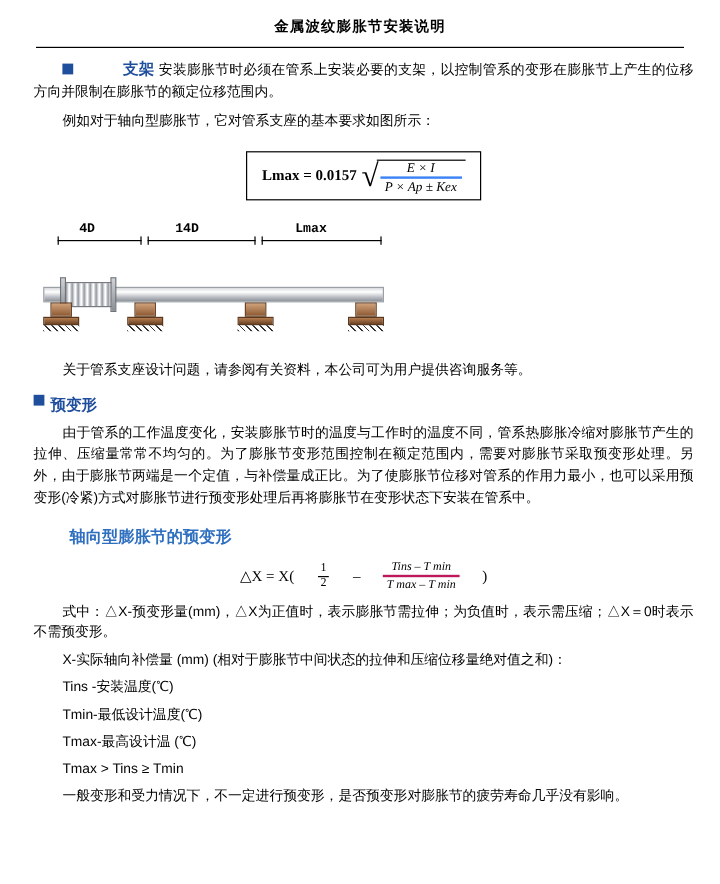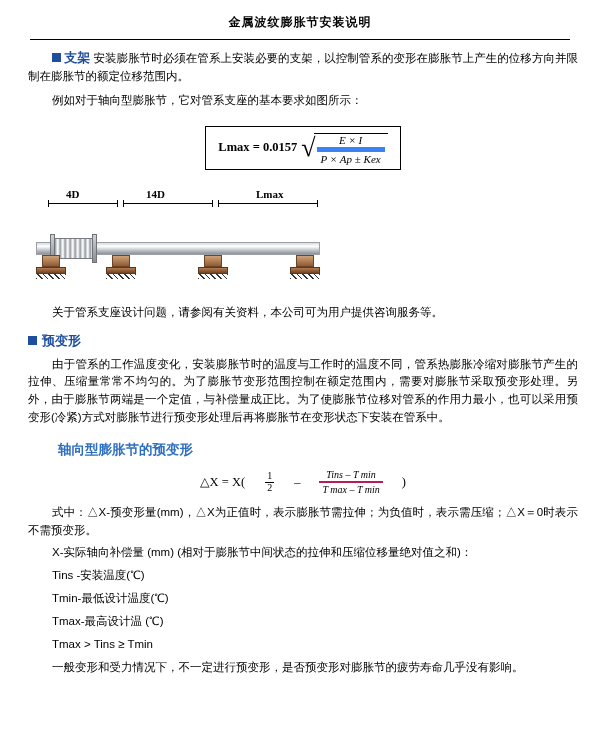--- a/index.html
+++ b/index.html
@@ -45,41 +45,42 @@
   }
   .indent {
     text-indent: 24px;
   }
   .sec-head {
     font-size: 13px;
     font-weight: bold;
     color: #1f4e9c;
     margin: 10px 0 4px 0;
     display: flex;
-    align-items: center;
+    align-items: flex-start;
     gap: 5px;
   }
   .blue-square {
     display: inline-block;
     width: 9px;
     height: 9px;
     background: #1f4e9c;
     flex: none;
   }
   .run-head {
     font-size: 11.5px;
     line-height: 1.55;
     margin: 8px 0 4px 0;
     text-align: justify;
     text-indent: 24px;
   }
   .run-head .hdlabel {
     color: #1f4e9c;
     font-weight: bold;
     font-size: 13px;
+    margin-left: 38px;
   }
   .sub-head {
     font-size: 13.5px;
     font-weight: bold;
     color: #2f6fc0;
     margin: 14px 0 6px 30px;
     font-family: "Liberation Sans", sans-serif;
   }
   .formula-box {
     margin: 10px auto 6px auto;
@@ -111,21 +112,21 @@
   .frac {
     display: inline-block;
     text-align: center;
     border-top: 1px solid #000;
     padding: 0 3px;
     position: relative;
     top: 1px;
   }
   .frac .num {
     display: block;
-    border-bottom: 5px solid #3b82f6;
+    border-bottom: 2px solid #3b82f6;
     padding: 0 4px 1px 4px;
     font-style: italic;
     font-size: 11px;
   }
   .frac .den {
     display: block;
     padding: 1px 4px 0 4px;
     font-style: italic;
     font-size: 11px;
     text-align: center;
@@ -154,21 +155,21 @@
     position: relative;
     width: 300px;
     height: 110px;
     margin-top: 2px;
   }
   .dimrow {
     position: relative;
     height: 20px;
     font-size: 11px;
     font-weight: bold;
-    font-family: Liberation Serif, serif;
+    font-family: Liberation Mono, monospace;
   }
   .dimlabel {
     position: absolute;
     top: 0;
   }
   .dimline {
     position: absolute;
     top: 15px;
     height: 1px;
     background: #000;
@@ -325,21 +326,21 @@
       </span>
     </div>
 
     <div class="twocol">
 
       <div class="rightcol">
         <div class="drawing">
           <div class="dimrow">
             <span class="dimlabel" style="left:38px;">4D</span>
             <span class="dimlabel" style="left:118px;">14D</span>
-            <span class="dimlabel" style="left:228px;">Lmax</span>
+            <span class="dimlabel" style="left:218px;">Lmax</span>
             <span class="dimline" style="left:20px; width:70px;"></span>
             <span class="dimline" style="left:95px; width:90px;"></span>
             <span class="dimline" style="left:190px; width:100px;"></span>
           </div>
 
           <div class="pipe-area">
             <div class="pipe"></div>
             <div class="bellows"></div>
             <div class="flange" style="left:22px;"></div>
             <div class="flange" style="left:64px;"></div>

